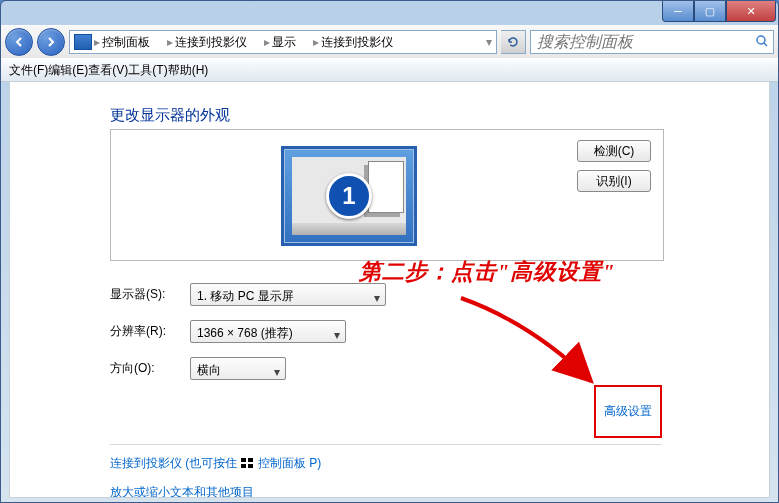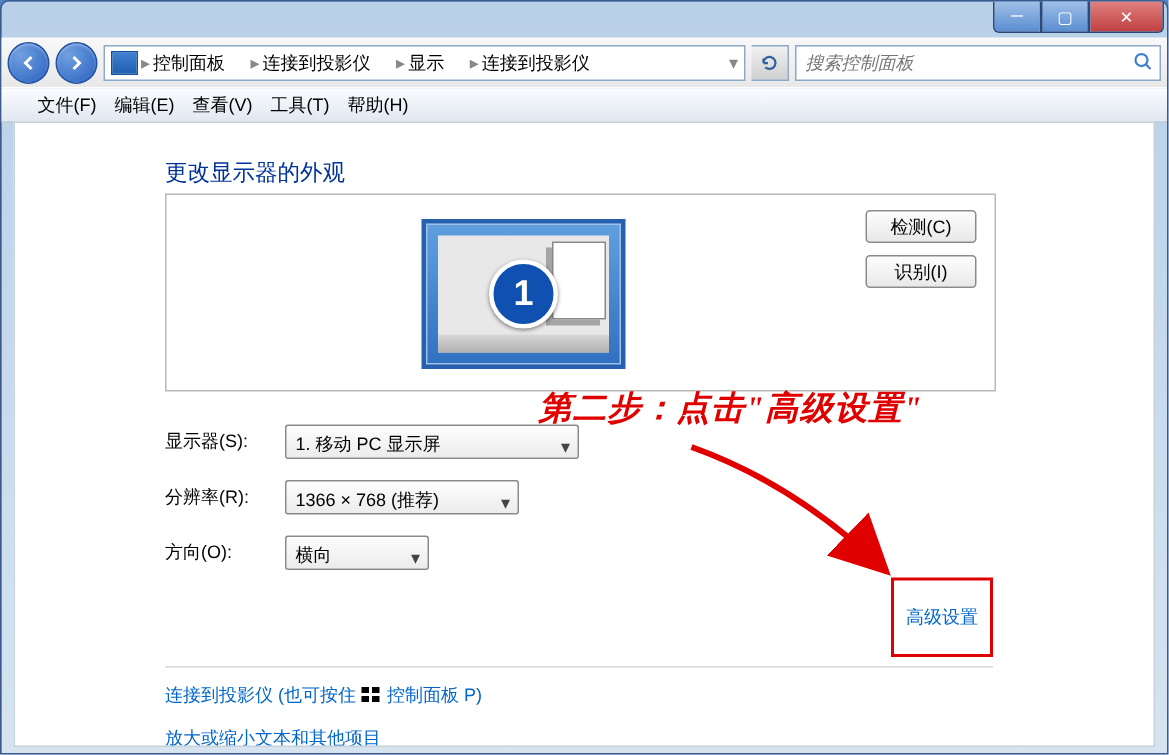--- a/index.html
+++ b/index.html
@@ -11,23 +11,23 @@
 .wc:first-child{border-radius:0 0 0 4px}
 .navbar{height:32px;background:linear-gradient(to bottom,#f8f8f8,#e8e8e8);border-top:1px solid #fafafa;display:flex;align-items:center;padding:0 4px;gap:4px}
 .nav-btn{width:26px;height:26px;border-radius:50%;background:radial-gradient(circle at 30% 30%,#70a0e0,#2860c0);border:1px solid #2050a0;display:flex;align-items:center;justify-content:center;color:#fff;cursor:pointer;box-shadow:inset 0 1px 2px rgba(255,255,255,.4)}
 .addr{flex:1;height:22px;background:#fff;border:1px solid #8ca8c8;display:flex;align-items:center;padding:0 4px;gap:2px}
 .addr-ico{width:16px;height:14px;background:linear-gradient(to bottom,#4080d0,#2060b0);border:1px solid #1050a0}
 .crumb{display:flex;align-items:center;gap:17px}
 .crumb span{cursor:pointer}
 .csep{color:#888}
 .addr-ref{width:24px;height:22px;background:linear-gradient(to bottom,#f0f0f0,#d0d0d0);border:1px solid #8ca8c8;border-left:none;display:flex;align-items:center;justify-content:center;cursor:pointer}
 .search{width:234px;height:22px;background:#fff;border:1px solid #8ca8c8;display:flex;align-items:center;padding:0 4px}
-.search input{flex:1;border:none;outline:none;font-size:12px;font-style:italic;color:#0f172a;font-family:inherit}
+.search input{flex:1;border:none;outline:none;font-size:16px;font-style:italic;color:#0f172a;font-family:inherit}
 .search-ico{color:#4080d0;cursor:pointer}
-.menubar{height:22px;background:linear-gradient(to bottom,#fafcff,#e0e8f0);border-top:1px solid #fff;border-bottom:1px solid #c0c8d0;display:flex;align-items:center;padding:0 24px;gap:12px}
+.menubar{height:22px;background:linear-gradient(to bottom,#fafcff,#e0e8f0);border-top:1px solid #fff;border-bottom:1px solid #c0c8d0;display:flex;align-items:center;padding:0 8px;}
 .mitem{cursor:pointer}
 .content{position:absolute;left:8px;top:80px;right:8px;bottom:4px;background:#fff;border:1px solid #c8d0d8;overflow:hidden;padding:24px 0 0 100px}
 .pgtitle{color:#003399;font-size:15px;margin-bottom:4px}
 .preview{width:552px;height:130px;border:1px solid #b8b8b8;background:#fff;position:relative;margin-bottom:22px}
 .sidebtns{position:absolute;right:12px;top:10px;display:flex;flex-direction:column;gap:8px}
 .wbtn{width:74px;height:22px;background:linear-gradient(to bottom,#fdfdfd,#e8e8e8);border:1px solid #8a8a8a;border-radius:3px;cursor:pointer;font-size:12px;font-family:inherit}
 .monitor{position:absolute;left:170px;top:16px;width:130px;height:94px;background:linear-gradient(to bottom,#60a0e0,#3070c0);border:3px solid #2860b0;box-shadow:0 0 0 1px #a0c0e8 inset}
 .mon-inner{position:absolute;left:8px;top:8px;right:8px;bottom:8px;background:#e8e8e8}
 .mon-tb{position:absolute;left:0;bottom:0;right:0;height:12px;background:linear-gradient(to bottom,#d8d8d8,#b0b0b0)}
 .mon-wins{position:absolute;right:2px;top:4px;width:34px;height:50px;background:#fff;border:1px solid #888;box-shadow:-4px 4px 0 rgba(120,120,120,.6)}

